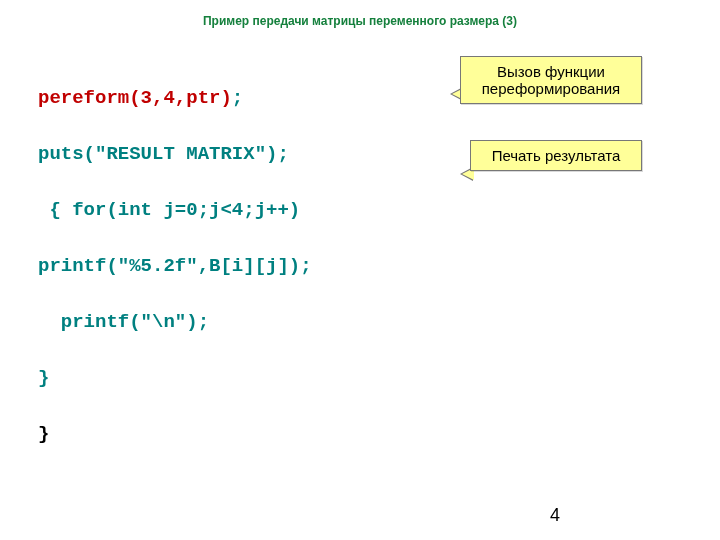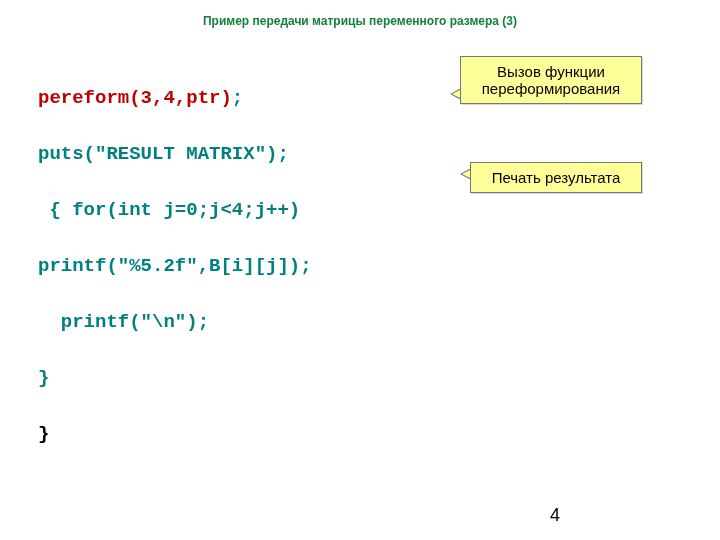--- a/index.html
+++ b/index.html
@@ -45,21 +45,21 @@
     text-align: center;
     padding: 6px 10px;
     box-shadow: 1px 1px 0 rgba(0,0,0,0.15);
   }
   .callout1 {
     top: 56px;
     left: 460px;
     width: 160px;
   }
   .callout2 {
-    top: 162px;
+    top: 140px;
     left: 470px;
     width: 150px;
   }
   .callout-tail {
     position: absolute;
     width: 0;
     height: 0;
   }
   .tail1 {
     top: 88px;

